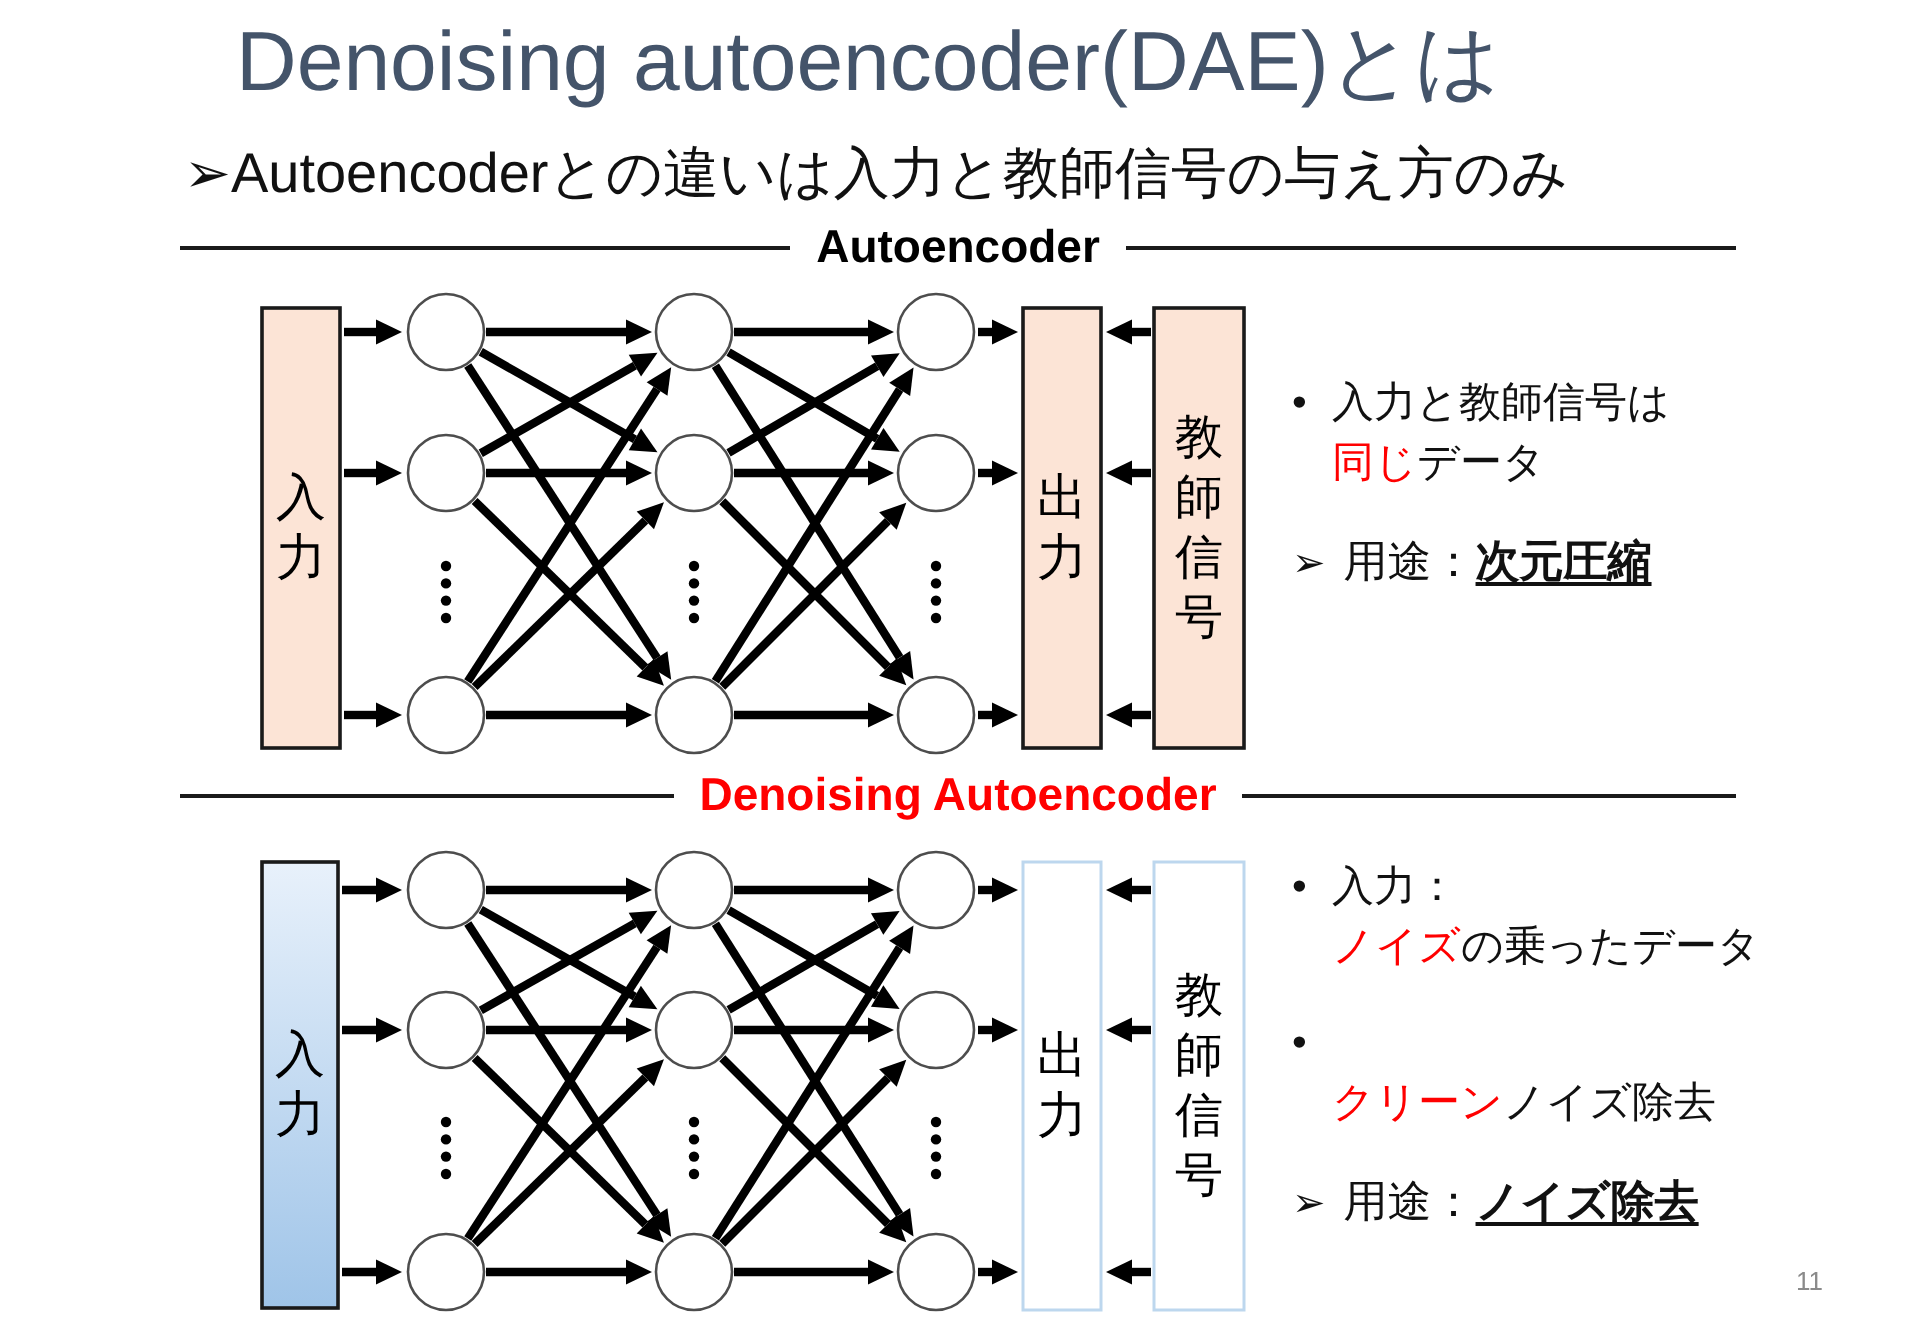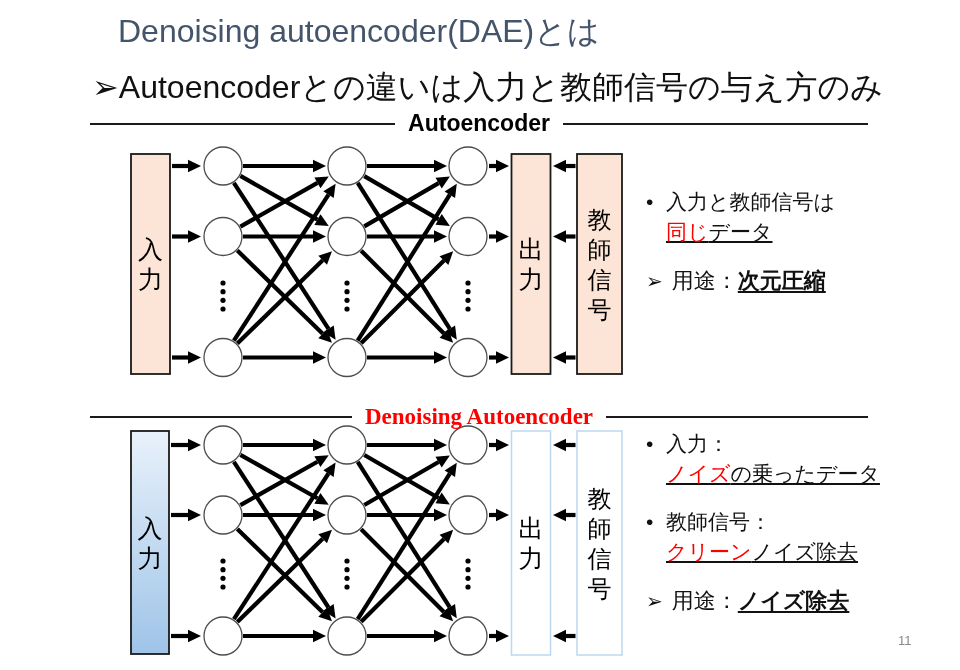--- a/index.html
+++ b/index.html
@@ -3,41 +3,41 @@
 <meta charset="utf-8">
 <style>
   html,body { margin:0; padding:0; background:#fff; }
   .slide {
     position:relative; width:960px; height:670px; background:#ffffff;
     font-family:"Liberation Sans","DejaVu Sans",sans-serif; overflow:hidden; color:#111;
   }
   .slide svg text { font-family:"Liberation Sans","DejaVu Sans",sans-serif; fill:#000; }
 
   .title {
-    position:absolute; left:118px; top:3px; font-size:32px; line-height:56px;
+    position:absolute; left:118px; top:3px; font-size:42px; line-height:56px;
     color:#44546A; white-space:nowrap;
   }
   .subtitle {
-    position:absolute; left:92px; top:68px; font-size:32px; line-height:38px;
+    position:absolute; left:92px; top:68px; font-size:28px; line-height:38px;
     color:#111; white-space:nowrap;
   }
   .sec-header {
     position:absolute; left:90px; width:778px; display:flex; align-items:center; gap:13px;
     font-size:23px; font-weight:bold; white-space:nowrap;
   }
   .sec-header .rule { flex:1; height:0; border-top:2px solid #1a1a1a; }
   #sec-header-0 { top:110px;text-align:center; }
-  #sec-header-1 { top:404px;font-family:Liberation Serif, serif; }
+  #sec-header-1 { top:384px; }
 
   .notes { position:absolute; left:646px; width:306px; font-size:21px; color:#111; }
   #notes-top { top:187px; }
   #notes-bottom { top:429px; }
   .note-line { display:flex; line-height:30px; }
   .note-line .bullet { width:20px; flex:0 0 20px; }
-  .note-line.indent { padding-left:20px;text-decoration:underline; }
+  .note-line.indent { padding-left:20px; }
   .note-group { margin-bottom:18px; }
   .red { color:#FF0000; }
   .usage { display:flex; line-height:32px; font-size:22px; margin-top:14px; align-items:baseline; }
   .usage .arrowch { margin-right:9px; font-size:20px; }
   .usage-value { font-weight:bold; text-decoration:underline; text-underline-offset:3px;text-align:center; }
 
   .pagenum { position:absolute; left:874px; top:633px; font-size:13px; color:#8a8a8a;margin-left:24px; }
 </style>
 </head>
 <body>
@@ -269,21 +269,20 @@
         <span>入力：</span>
       </div>
       <div class="note-line indent">
         <span class="red">ノイズ</span>
         <span>の乗ったデータ</span>
       </div>
     </div>
     <div class="note-group">
       <div class="note-line">
         <span class="bullet">•</span>
-        <span>教師信号：</span>
       </div>
       <div class="note-line indent">
         <span class="red">クリーン</span>
         <span>ノイズ除去</span>
       </div>
     </div>
     <div class="usage">
       <span class="arrowch">➢</span>
       <span>用途：</span>
         <span class="usage-value">ノイズ除去</span>

